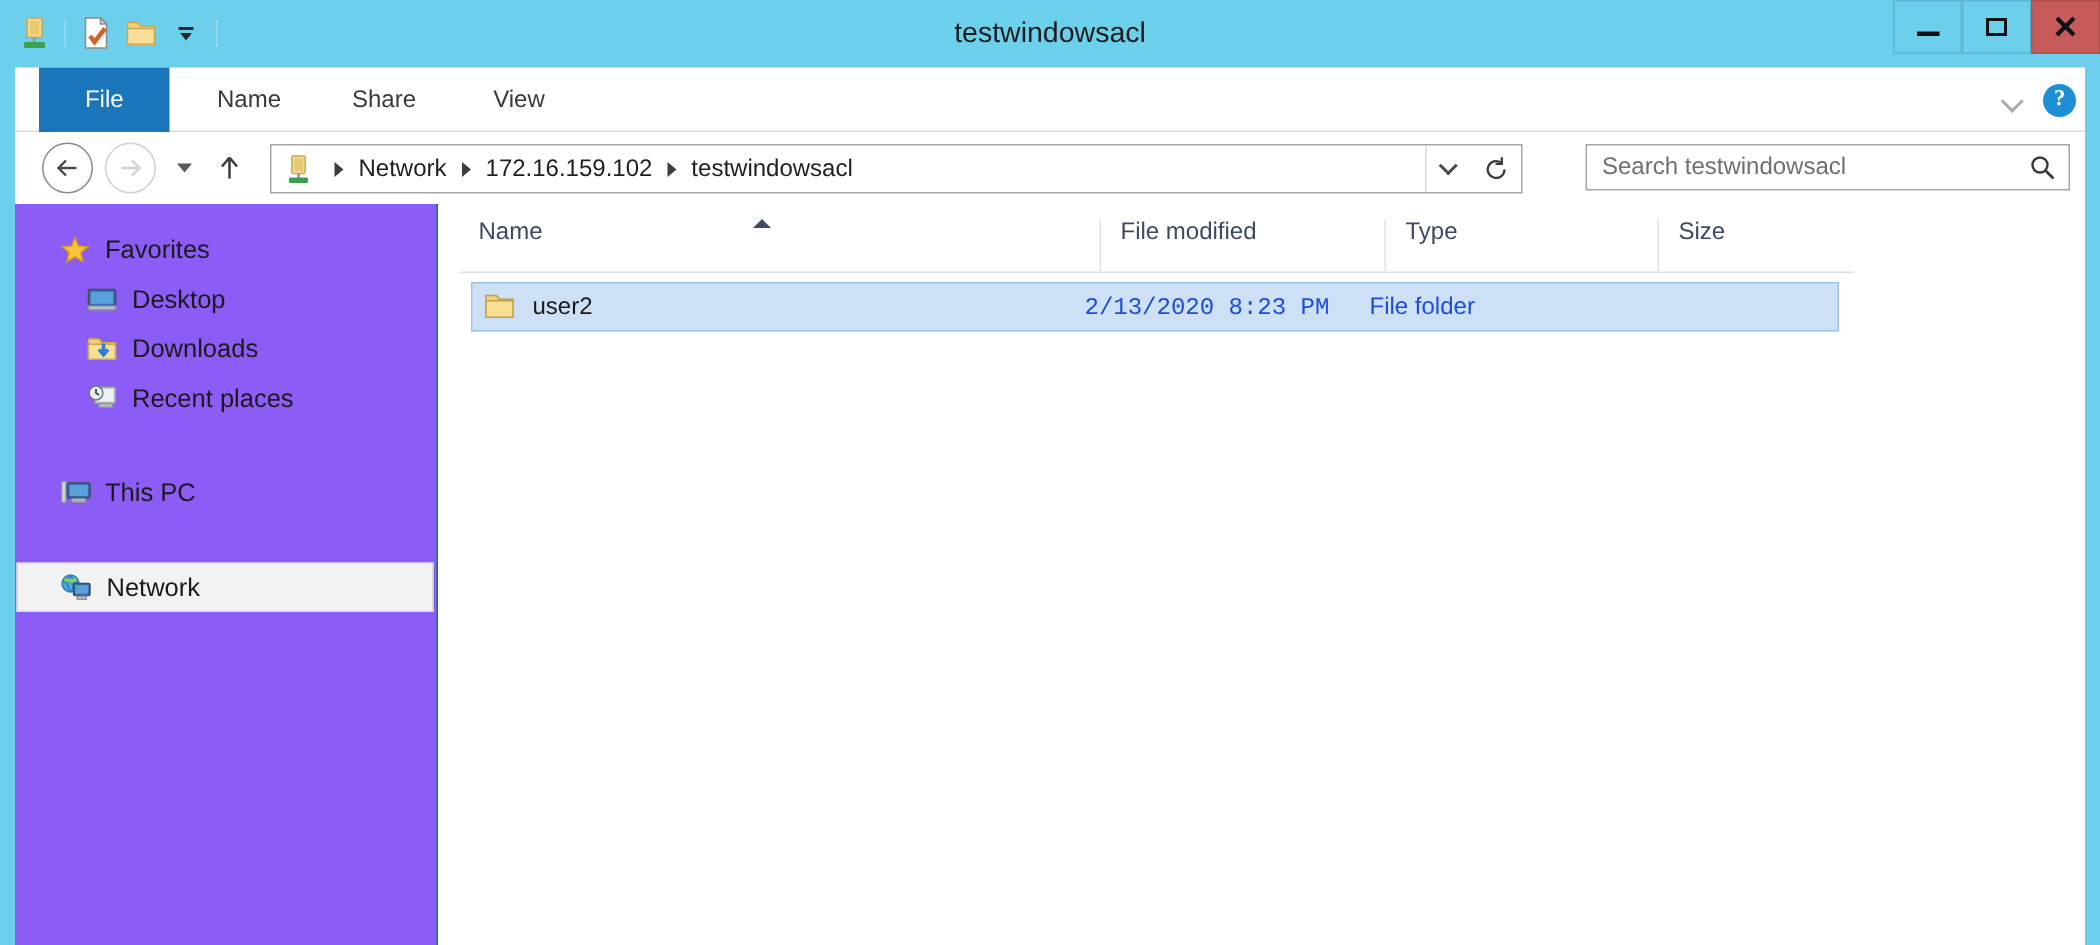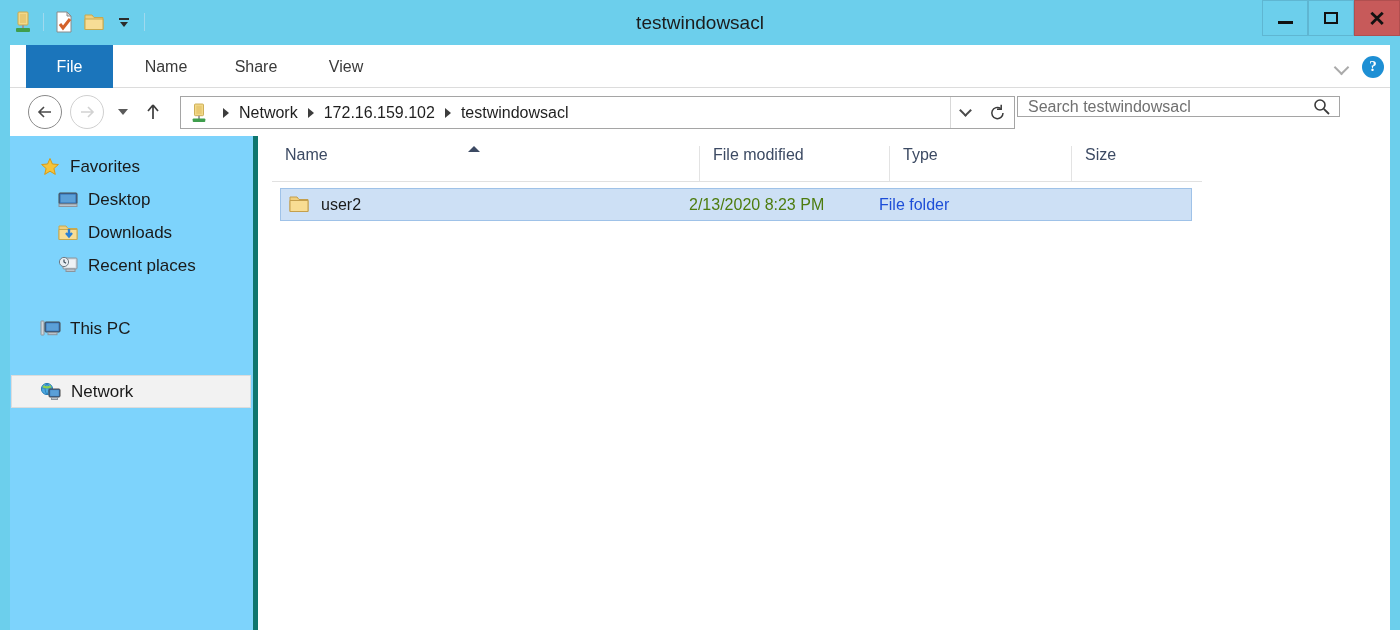--- a/index.html
+++ b/index.html
@@ -154,44 +154,44 @@
     width: 9px; height: 9px; border-right: 2px solid #4a4a4a;
     border-bottom: 2px solid #4a4a4a; transform: rotate(45deg);
     margin-top: -4px;
   }
   .addr-refresh {
     width: 34px; height: 31px; display: flex; align-items: center;
     justify-content: center; font-size: 19px; color: #3a3a3a;
   }
 
   .searchbox {
-    position: absolute; left: 1017px; top: 96px;
-    width: 323px; height: 21px;
+    position: absolute; left: 1057px; top: 96px;
+    width: 323px; height: 31px;
     border: 1px solid #a5a5a5; background: #fff;
     display: flex; align-items: center;
   }
   .searchbox .ph {
     flex: 1; padding-left: 10px; font-size: 16px; color: #707070;
   }
   .search-icon {
     width: 34px; display: flex; align-items: center; justify-content: center;
     color: #3a3a3a;
   }
 
   
   .body {
     position: absolute; left: 10px; top: 136px;
     width: 1380px; height: 494px;
     background: #ffffff;
     display: flex;
   }
   .sidebar {
-    width: 248px; height: 494px;
-    background: #7dd3fc;
-    border-right: 5px solid #0f766e;
+    width: 282px; height: 494px;
+    background: #8b5cf6;
+    border-right: 1px solid #0f766e;
     padding-top: 14px;
   }
   .nav-item {
     height: 33px; display: flex; align-items: center;
     padding-left: 28px; font-size: 17px; color: #1a1a1a;
     margin: 0 1px;
   }
   .nav-item.child { padding-left: 46px; }
   .nav-item.selected {
     background: #f2f2f2; border: 1px solid #dcdcdc;
@@ -230,21 +230,21 @@
   }
 
   .filerow {
     position: absolute; left: 22px; top: 52px;
     width: 912px; height: 33px;
     background: #cde0f5; border: 1px solid #9fc2e8;
     display: flex; align-items: center;
   }
   .fr-name { width: 404px; display: flex; align-items: center; padding-left: 8px; }
   .fr-name .lbl { font-size: 16px; color: #1a1a1a; }
-  .fr-date { width: 190px; font-size: 16px; color: #4d7c0f; padding-left: 4px; }
+  .fr-date { width: 190px; font-size: 16px; color: #1d4ed8; padding-left: 4px; font-family: Liberation Mono, monospace; }
   .fr-type { width: 182px; font-size: 16px; color: #1d4ed8; padding-left: 4px; }
   .fr-size { flex: 1; font-size: 16px; color: #3d3d3d; }
 
   .folder-ico { width: 22px; height: 19px; margin-right: 10px; flex-shrink: 0; }
   svg { display: block; }
 </style>
 </head>
 <body>
 
 <div class="window">

